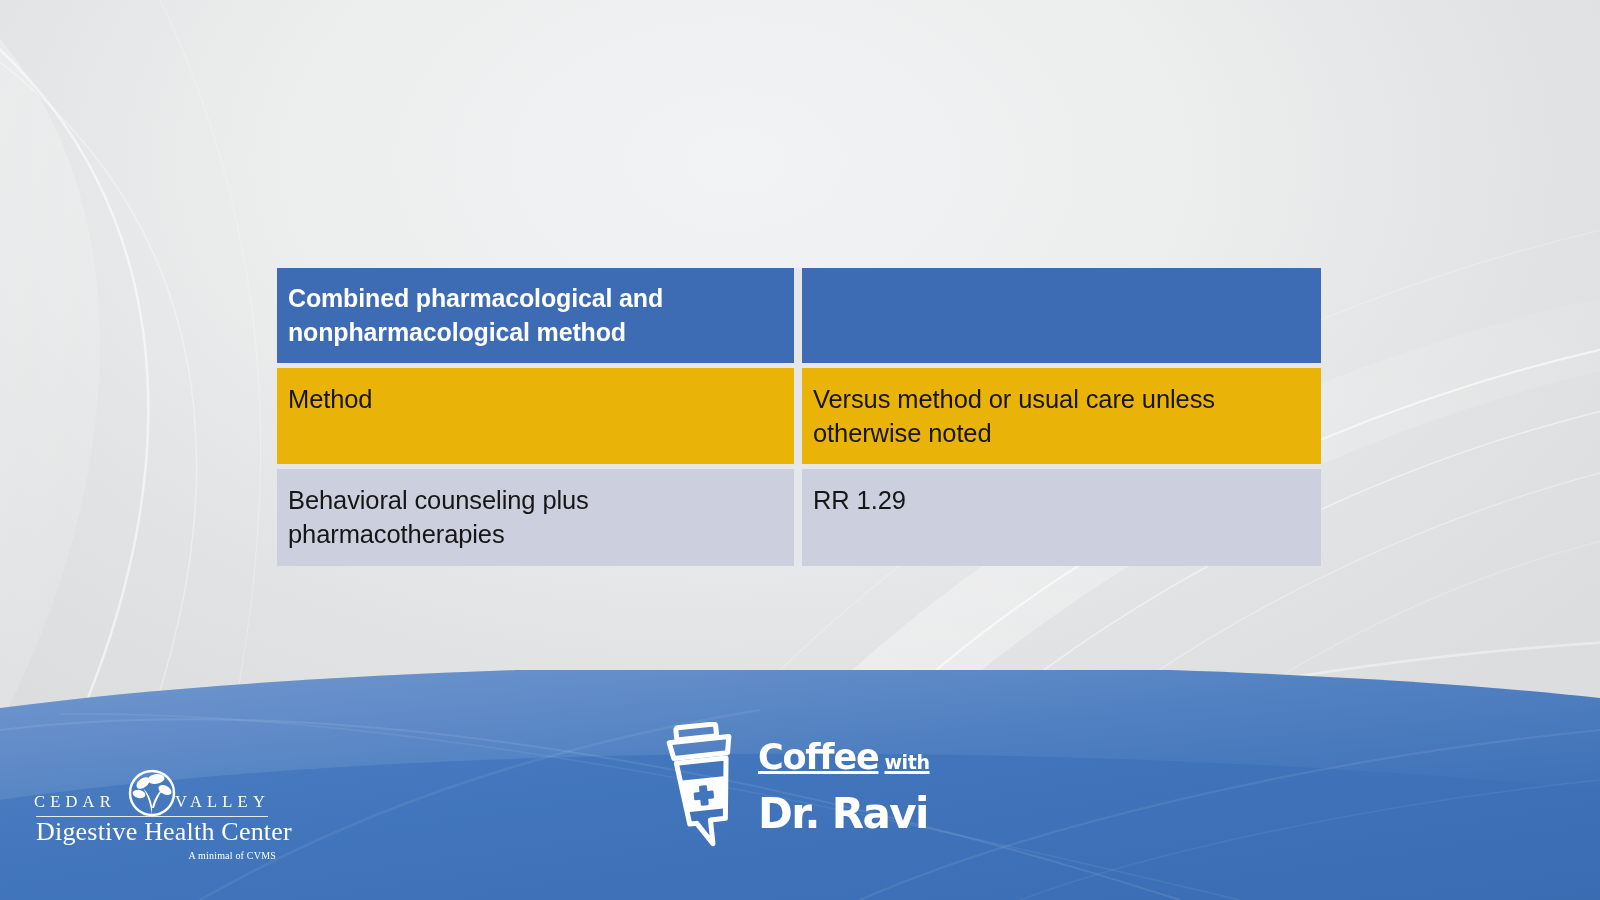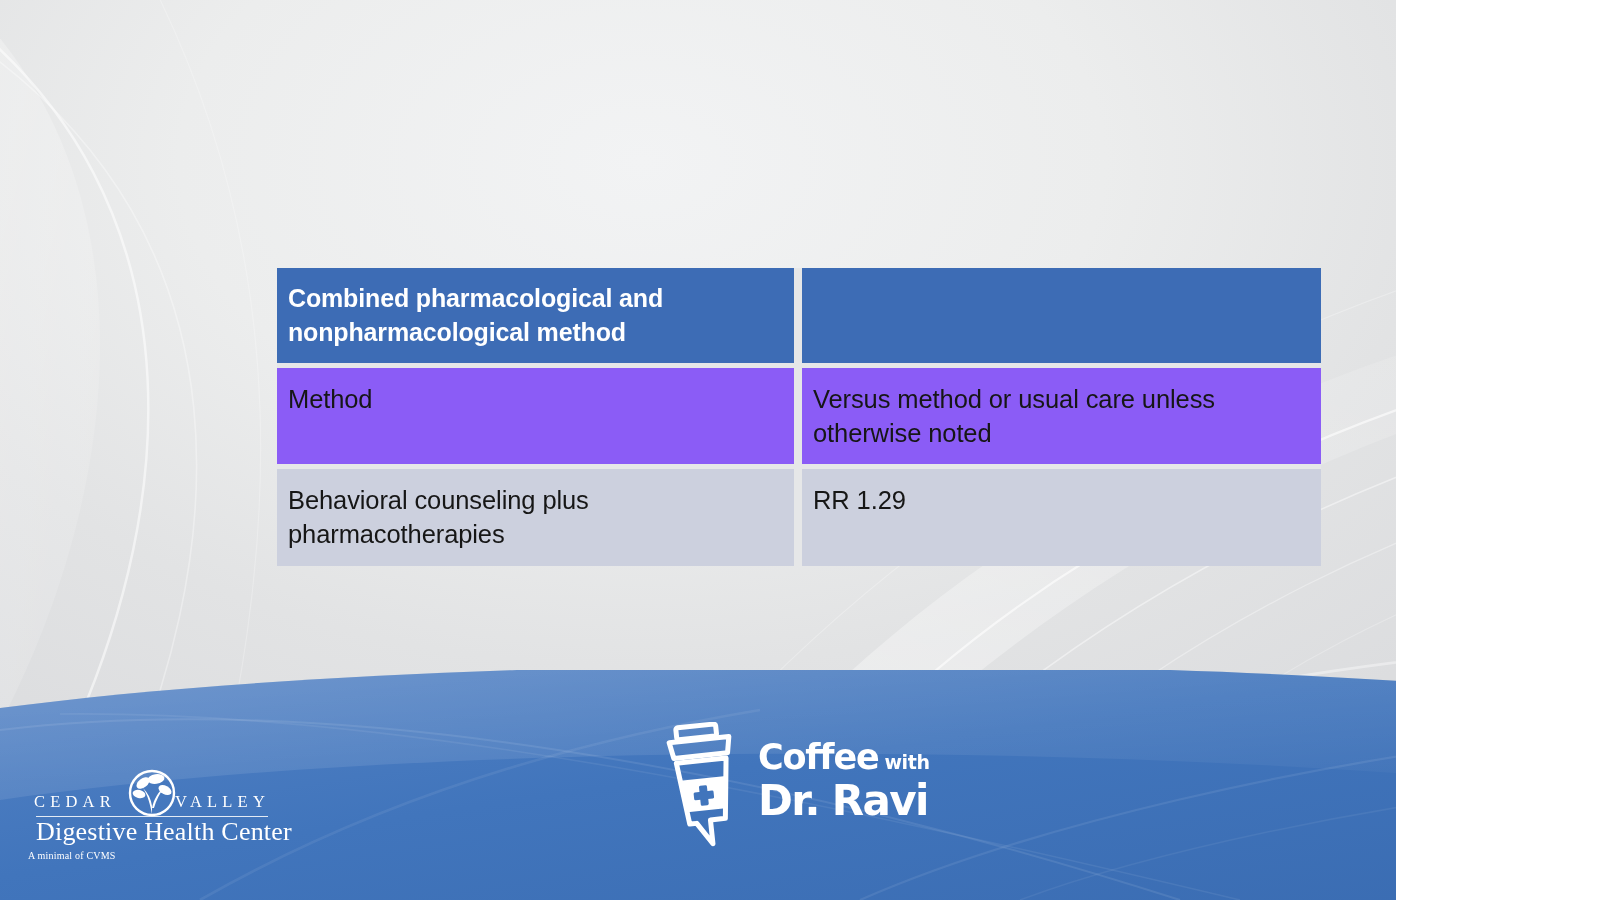--- a/index.html
+++ b/index.html
@@ -6,21 +6,21 @@
     margin: 0;
     padding: 0;
     background: #ffffff;
   }
   body {
     font-family: "Liberation Sans", sans-serif;
   }
 
   #slide {
     position: relative;
-    width: 1396px;
+    width: 1600px;
     height: 900px;
     overflow: hidden;
     background: #e8e9ea;
   }
 
   
   .bg-base {
     position: absolute;
     inset: 0;
     background:
@@ -69,40 +69,40 @@
     background: #3d6cb5;
     color: #ffffff;
     font-weight: bold;
     font-size: 25px;
     letter-spacing: -0.15px;
     height: 49px;
   }
   tr.hdr td.col-a { border-right: 8px solid #e6e7e8; }
   tr.hdr td.col-b { background: #3d6cb5; }
 
-  tr.r1 td { background: #8b5cf6; height: 50px; }
+  tr.r1 td { background: #eab308; height: 50px; }
   tr.r1 td.col-a { border-right: 8px solid #e6e7e8; }
 
   tr.r2 td { background: #ccd0de; height: 50px; }
   tr.r2 td.col-a { border-right: 8px solid #e6e7e8; margin-left: 14px; }
 
   tr.spacer td { padding: 0; height: 5px; background: #e6e7e8; }
 
   .cell-text { display: block; }
   .cell-empty { display: block; min-height: 1px; }
 
   
   .cv-logo {
     position: absolute;
     left: 28px;
     top: 770px;
     width: 248px;
     height: 96px;
     color: #ffffff;
-    text-align: left;
+    text-align: right;
   }
   .cv-mark {
     position: absolute;
     left: 50%;
     top: -2px;
     transform: translateX(-50%);
     width: 58px;
     height: 50px;
   }
   .cv-wordrow {
@@ -161,33 +161,34 @@
     top: 18px;
     color: #ffffff;
   }
   .ravi-line1 {
     font-family: "DejaVu Sans", sans-serif;
     font-weight: bold;
     font-size: 35px;
     letter-spacing: -1.2px;
     line-height: 1;
     white-space: nowrap;
+    text-decoration: underline;
   }
   .ravi-line1 .with {
     font-size: 19px;
     letter-spacing: -0.4px;
     margin-left: 6px;
   }
   .ravi-line2 {
     font-family: "DejaVu Sans", sans-serif;
     font-weight: bold;
     font-size: 42px;
     letter-spacing: -1.6px;
     line-height: 1;
-    margin-top: 5px;
+    margin-top: 18px;
     white-space: nowrap;
   }
 </style>
 </head>
 <body>
 
 <div id="slide">
 
   <div class="bg-base"></div>
 

